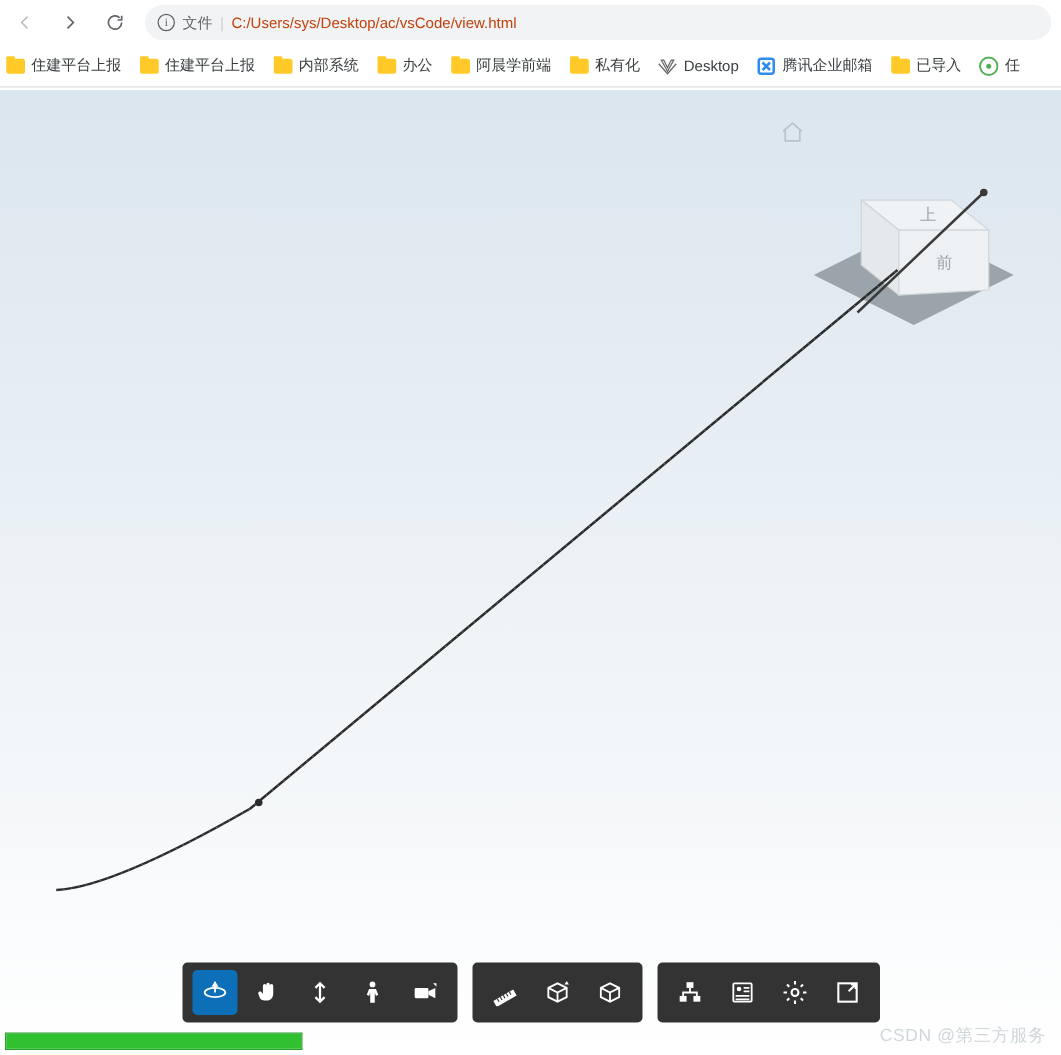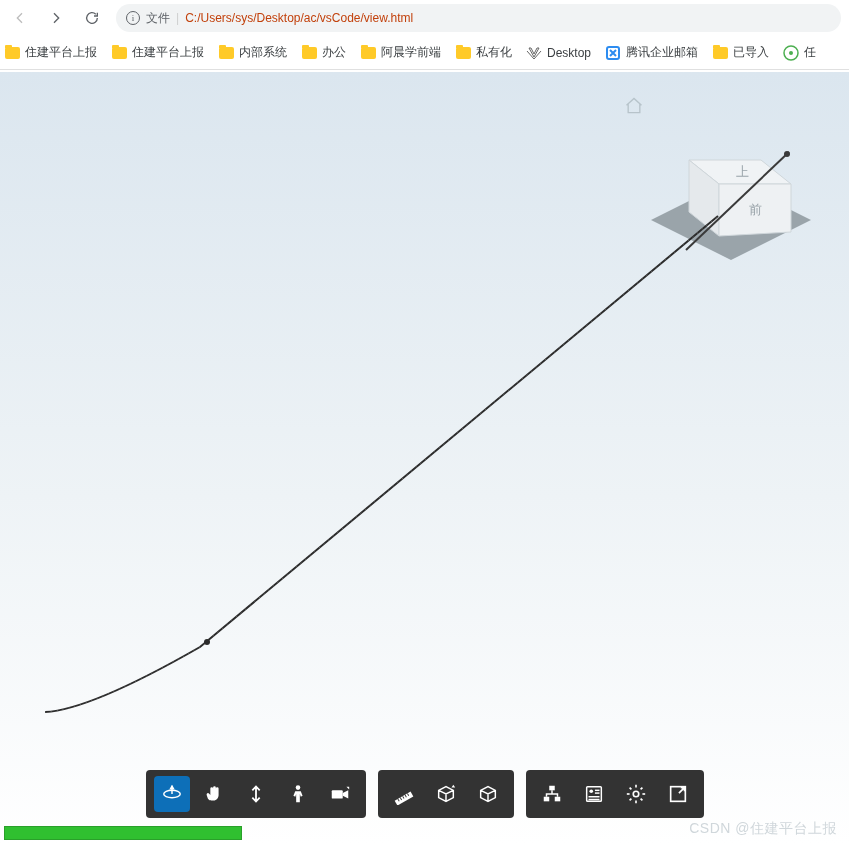--- a/index.html
+++ b/index.html
@@ -324,14 +324,14 @@
             <path stroke="currentColor" stroke-width="1.8" d="M13 11 L19 5 M15 5 H19 V9"></path>
           </svg>
       </div>
     </div>
   </div>
 
   <div class="progress">
     <div class="progress-fill"></div>
   </div>
 
-  <div class="watermark">CSDN @住建平台上报</div>
+  <div class="watermark">CSDN @第三方服务</div>
 </div>
 
 </body></html>

